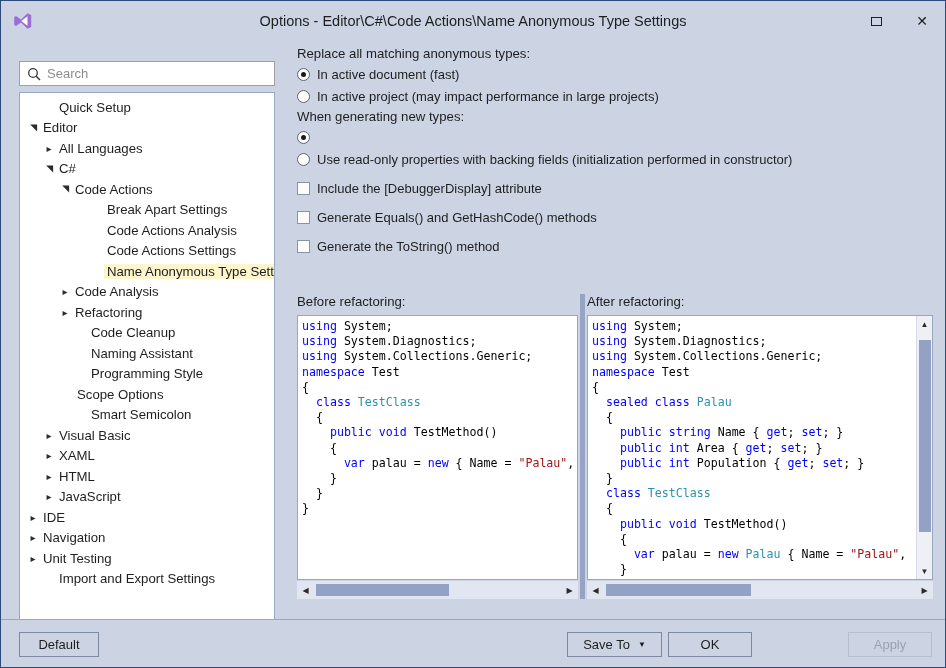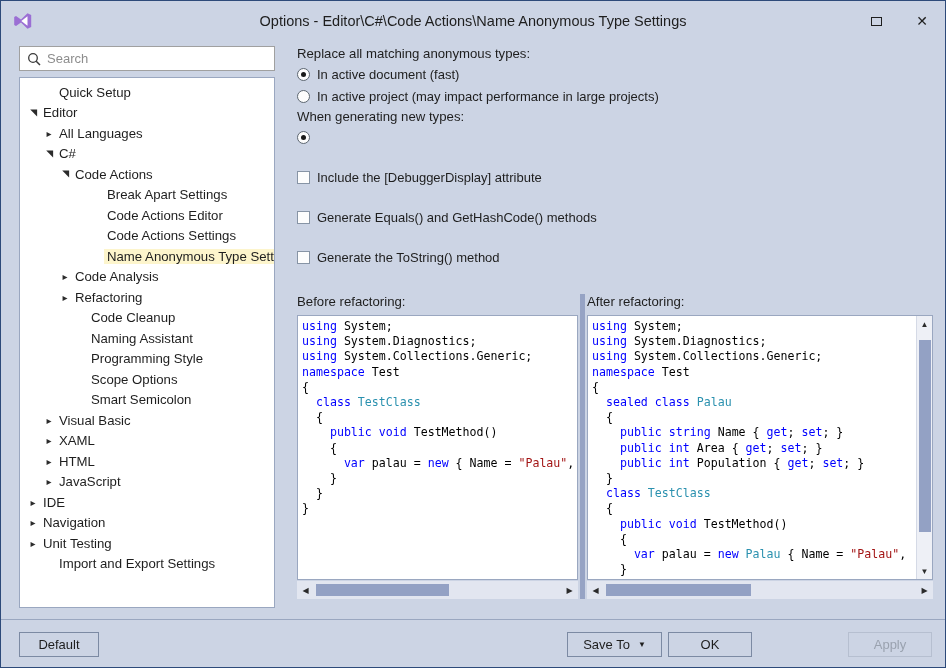--- a/index.html
+++ b/index.html
@@ -60,21 +60,21 @@
   
   .body-area {
     position: relative;
     height: 578px;
     padding: 0;
   }
 
   
   .sidebar {
     position: absolute;
-    left: 18px; top: 5px;
+    left: 18px; top: 20px;
     width: 256px;
   }
   .search-box {
     position: relative;
     height: 25px;
     background: #ffffff;
     border: 1px solid #a0a0a0;
     display: flex; align-items: center;
   }
   .search-icon {
@@ -135,21 +135,21 @@
     margin-bottom: 2px;
   }
   .opt-row {
     display: flex;
     align-items: center;
     height: 22px;
     font-size: 13px;
     color: #1e1e1e;
     cursor: default;
   }
-  .opt-row.spaced { margin-top: 18px; }
+  .opt-row.spaced { margin-top: 7px; }
   .radio {
     width: 13px; height: 13px;
     border-radius: 50%;
     border: 1px solid #5c6670;
     background: #fdfdfd;
     margin-right: 7px;
     flex: 0 0 13px;
     position: relative;
   }
   .radio.checked::after {
@@ -355,21 +355,21 @@
           <div class="tree-item" style="padding-left: 38px;">
             <span class="tree-arrow" style="font-size: 9px; transform: rotate(-90deg);">◢</span>
             <span class="tree-label">Code Actions</span>
           </div>
           <div class="tree-item" style="padding-left: 70px;">
             <span class="tree-arrow"></span>
             <span class="tree-label">Break Apart Settings</span>
           </div>
           <div class="tree-item" style="padding-left: 70px;">
             <span class="tree-arrow"></span>
-            <span class="tree-label">Code Actions Editor</span>
+            <span class="tree-label">Code Actions Analysis</span>
           </div>
           <div class="tree-item" style="padding-left: 70px;">
             <span class="tree-arrow"></span>
             <span class="tree-label">Code Actions Settings</span>
           </div>
           <div class="tree-item selected" style="padding-left: 70px;">
             <span class="tree-arrow"></span>
             <span class="tree-label">Name Anonymous Type Settings</span>
           </div>
           <div class="tree-item" style="padding-left: 38px;">
@@ -385,21 +385,21 @@
             <span class="tree-label">Code Cleanup</span>
           </div>
           <div class="tree-item" style="padding-left: 54px;">
             <span class="tree-arrow"></span>
             <span class="tree-label">Naming Assistant</span>
           </div>
           <div class="tree-item" style="padding-left: 54px;">
             <span class="tree-arrow"></span>
             <span class="tree-label">Programming Style</span>
           </div>
-          <div class="tree-item" style="padding-left: 54px;">
+          <div class="tree-item" style="padding-left: 40px;">
             <span class="tree-arrow"></span>
             <span class="tree-label">Scope Options</span>
           </div>
           <div class="tree-item" style="padding-left: 54px;">
             <span class="tree-arrow"></span>
             <span class="tree-label">Smart Semicolon</span>
           </div>
           <div class="tree-item" style="padding-left: 22px;">
             <span class="tree-arrow" style="font-size: 10px;">▸</span>
             <span class="tree-label">Visual Basic</span>
@@ -444,20 +444,24 @@
       </div>
       <div class="opt-row">
         <span class="radio"></span>
         <span>In active project (may impact performance in large projects)</span>
       </div>
 
       <div class="section-label" style="margin-top:2px;">When generating new types:</div>
 
       <div class="opt-row">
         <span class="radio checked"></span>
+      </div>
+      <div class="opt-row">
+        <span class="radio"></span>
+        <span>Use read-only properties with backing fields (initialization performed in constructor)</span>
       </div>
 
       <div class="opt-row spaced">
         <span class="checkbox"></span>
         <span>Include the [DebuggerDisplay] attribute</span>
       </div>
       <div class="opt-row spaced">
         <span class="checkbox"></span>
         <span>Generate Equals() and GetHashCode() methods</span>
       </div>

